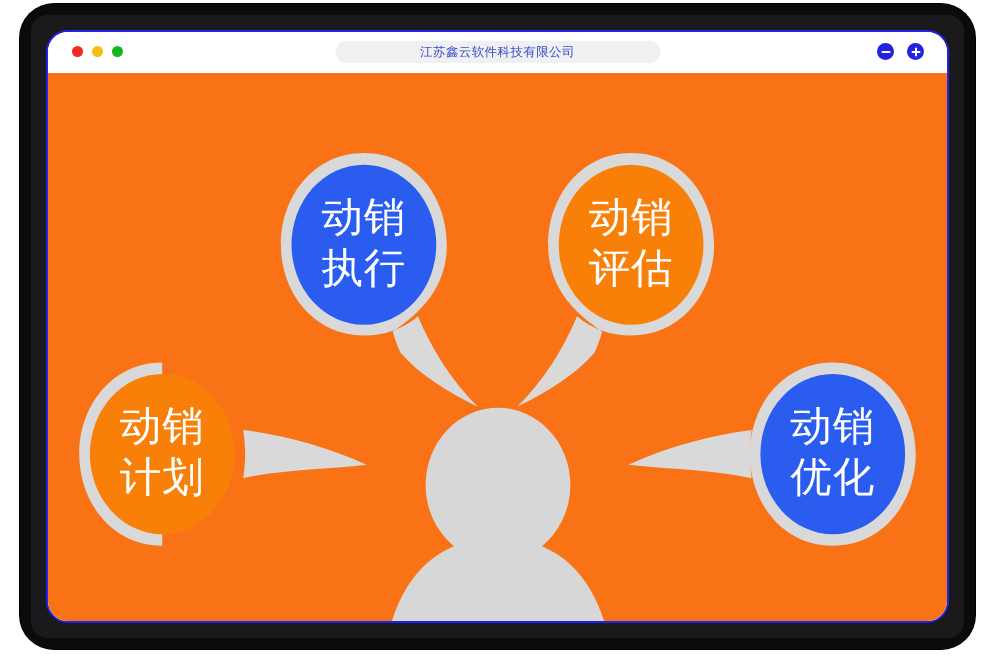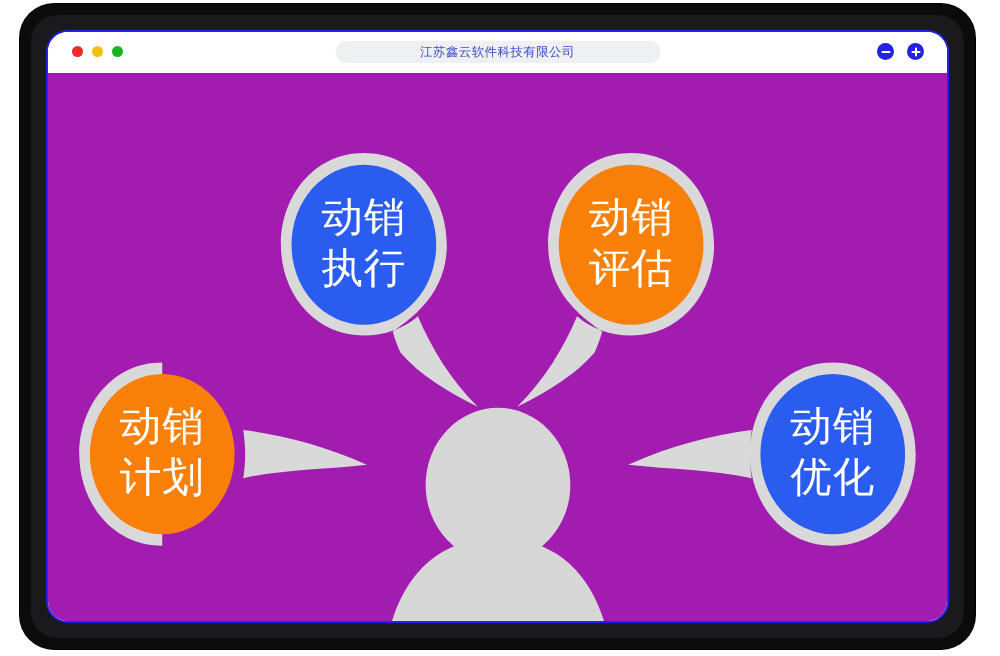--- a/index.html
+++ b/index.html
@@ -30,21 +30,21 @@
     background: #0b0b0c;
     box-shadow: 0 0 0 1px #000000;
   }
 
   .device-frame-inner {
     position: absolute;
     left: 11px;
     top: 11px;
     right: 11px;
     bottom: 11px;
-    border-radius: 26px;
+    border-radius: 16px;
     background: #1a1a1d;
   }
 
   .window {
     position: absolute;
     left: 15px;
     top: 15px;
     right: 15px;
     bottom: 15px;
     border-radius: 22px;
@@ -143,21 +143,21 @@
     border-radius: 1px;
   }
 
   
   .content {
     position: absolute;
     left: 0;
     top: 41px;
     right: 0;
     bottom: 0;
-    background: #a21caf;
+    background: #f97316;
   }
 
   .diagram-svg {
     position: absolute;
     left: 0;
     top: 0;
     width: 100%;
     height: 100%;
     display: block;
   }

